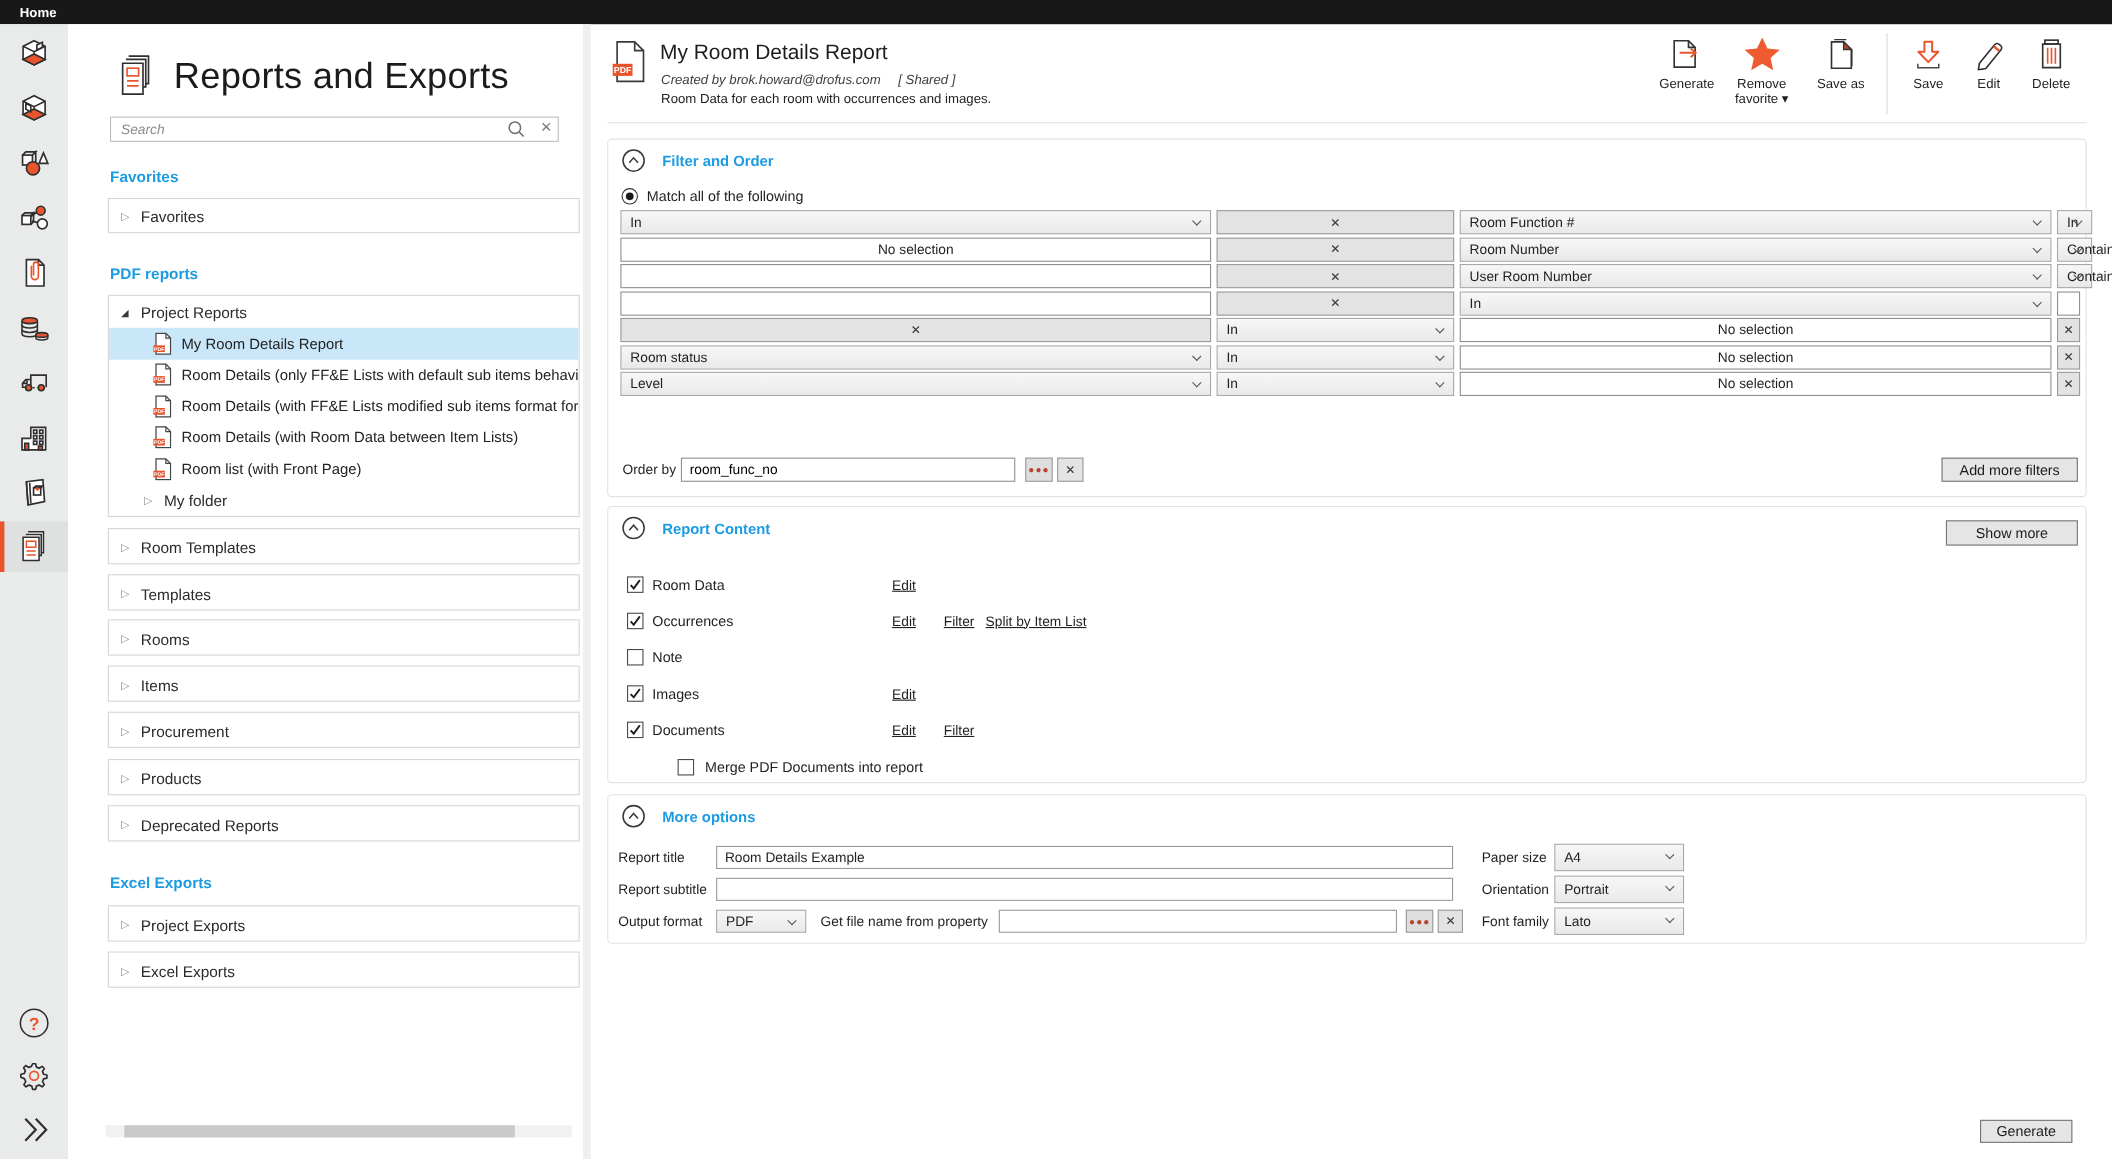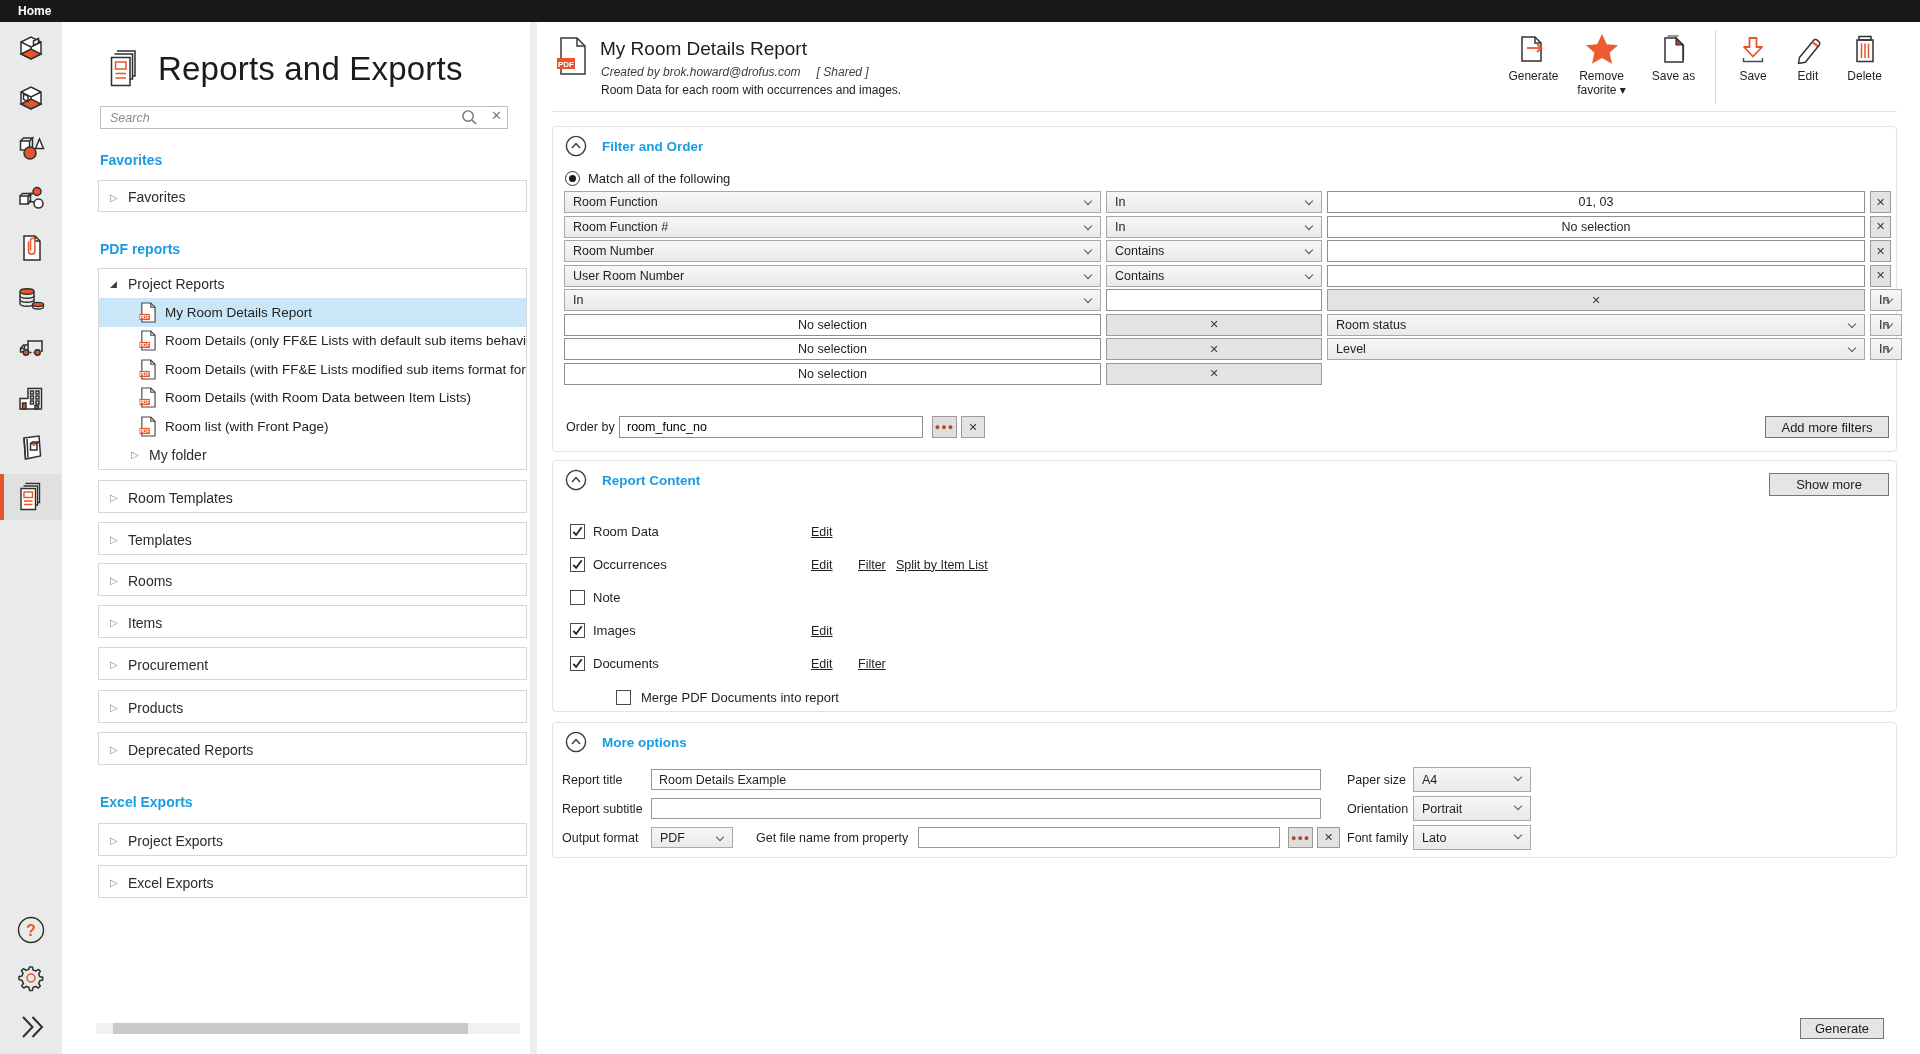--- a/index.html
+++ b/index.html
@@ -500,29 +500,22 @@
       </span>
       <span class="ttl">Filter and Order</span>
     </div>
     <div class="radio-row">
       <span class="radio on"></span>
       <span>Match all of the following</span>
     </div>
 
     <div class="fgrid">
       <div class="combo">
-          <span>Room Function</span>
-          <span class="chev"></span>
-        </div>
-      <div class="combo">
           <span>In</span>
           <span class="chev"></span>
-        </div>
-      <div class="valbox">
-          <span>01, 03</span>
         </div>
       <div class="xbtn">✕</div>
 
       <div class="combo">
           <span>Room Function #</span>
           <span class="chev"></span>
         </div>
       <div class="combo">
           <span>In</span>
           <span class="chev"></span>
@@ -694,21 +687,21 @@
       <div class="opt-row">
         <span class="flabel">Report subtitle</span>
         <input class="tinput" style="width: 670px;" type="text" value="">
       </div>
       <div class="opt-row">
         <span class="flabel">Output format</span>
         <div class="combo" style="width:82px; height:21px">
             <span>PDF</span>
             <span class="chev"></span>
           </div>
-        <span style="margin:0 10px 0 23px; white-space:nowrap">Get file name from property</span>
+        <span style="margin:0 10px 0 13px; white-space:nowrap">Get file name from property</span>
         <input class="tinput" style="width: 362px;" type="text" value="">
         <span class="dotsbtn" style="position:static; width:25px; height:21px; margin-left:8px">●●●</span>
         <span class="xbtn" style="width:23px; height:21px; margin-left:4px">✕</span>
       </div>
     </div>
 
     <div class="opt-right">
       <div class="opt-row">
         <span class="flabel">Paper size</span>
         <div class="combo mini-combo">

